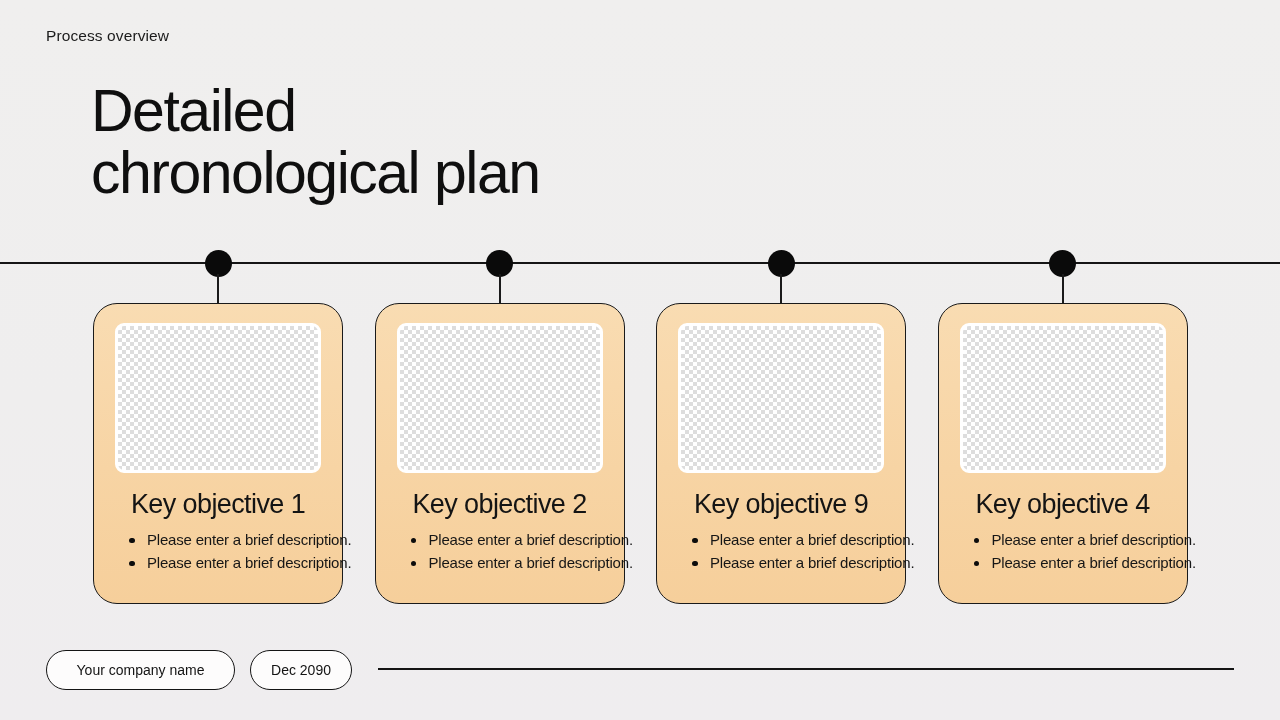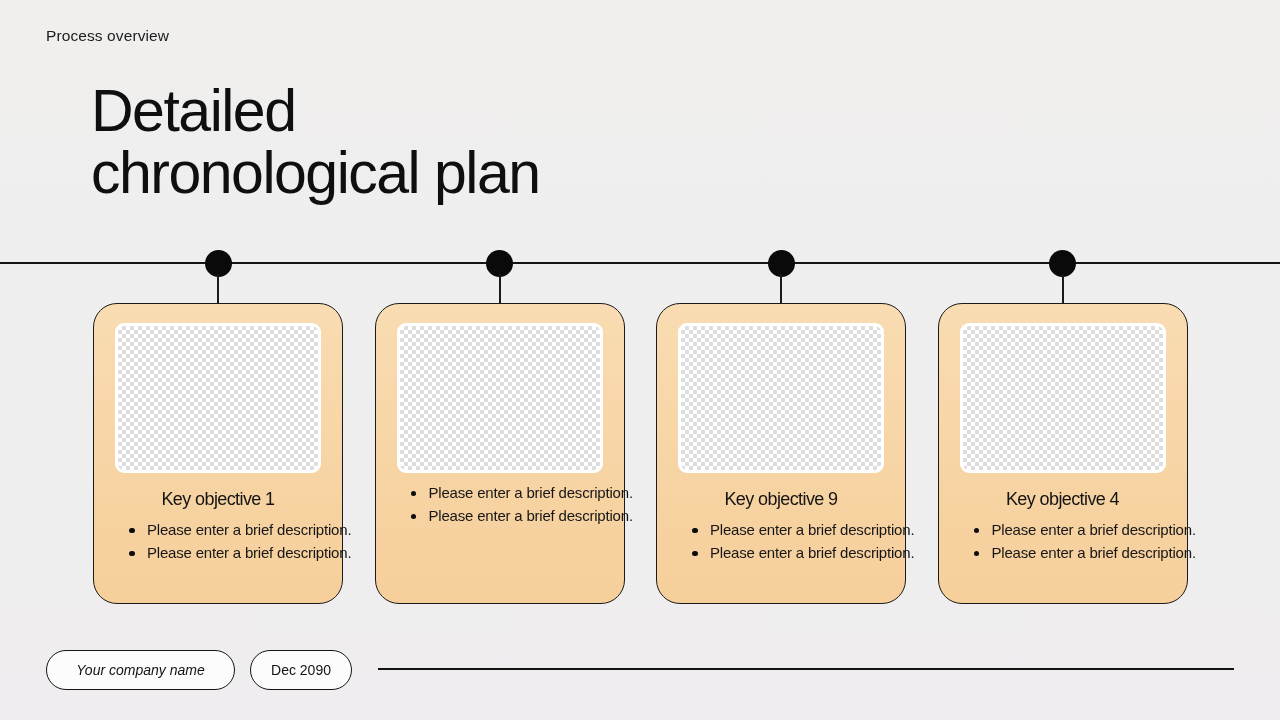--- a/index.html
+++ b/index.html
@@ -36,42 +36,42 @@
     background:linear-gradient(180deg,#f9dcb2 0%,#f7d4a4 55%,#f6cf9b 100%);
     padding:19px 21px 0 21px;
   }
   .img-placeholder{
     width:100%;height:150px;border:3px solid #ffffff;border-radius:9px;
     background:conic-gradient(#dddddd 0 25%, #ffffff 0 50%, #dddddd 0 75%, #ffffff 0);
     background-size:8px 8px;
   }
   .card-title{
     margin-top:16px;text-align:center;
-    font-size:18px;font-weight:500;letter-spacing:-.6px;color:#141414;
+    font-size:27px;font-weight:500;letter-spacing:-.6px;color:#141414;
     white-space:nowrap;
   }
   .card-bullets{
     list-style:none;margin:13px 0 0 0;padding:0 0 0 10px;
   }
   .card-bullets li{
     position:relative;padding-left:22px;margin-bottom:9px;
     font-size:15px;line-height:14px;letter-spacing:-.2px;color:#161616;
     white-space:nowrap;
   }
   .card-bullets li .bullet-dot{
     position:absolute;left:4px;top:4.5px;width:5.5px;height:5.5px;border-radius:50%;
     background:#0c0c0c;
   }
   
   .pill{
     position:absolute;top:650px;height:40px;border:1.5px solid #141414;border-radius:21px;
     background:#fdfcfc;display:flex;align-items:center;justify-content:center;
     font-size:14px;color:#131313;white-space:nowrap;
   }
-  .pill-company{left:46px;width:189px;font-style:italic;}
+  .pill-company{left:46px;width:189px;}
   .pill-date{left:250px;width:102px;}
   .footer-line{
     position:absolute;left:378px;top:668px;width:856px;height:1.5px;background:#141414;
   }
 </style>
 </head>
 <body>
 
 <div class="slide">
 
@@ -96,20 +96,21 @@
     <div class="img-placeholder"></div>
     <div class="card-title">Key objective 1</div>
     <ul class="card-bullets">
       <li><span class="bullet-dot"></span><span>Please enter a brief description.</span></li>
       <li><span class="bullet-dot"></span><span>Please enter a brief description.</span></li>
     </ul>
   </div>
 
   <div class="card" style="left:374.5px">
     <div class="img-placeholder"></div>
+    <div class="card-title">Key objective 2</div>
     <ul class="card-bullets">
       <li><span class="bullet-dot"></span><span>Please enter a brief description.</span></li>
       <li><span class="bullet-dot"></span><span>Please enter a brief description.</span></li>
     </ul>
   </div>
 
   <div class="card" style="left:656px">
     <div class="img-placeholder"></div>
     <div class="card-title">Key objective 9</div>
     <ul class="card-bullets">

